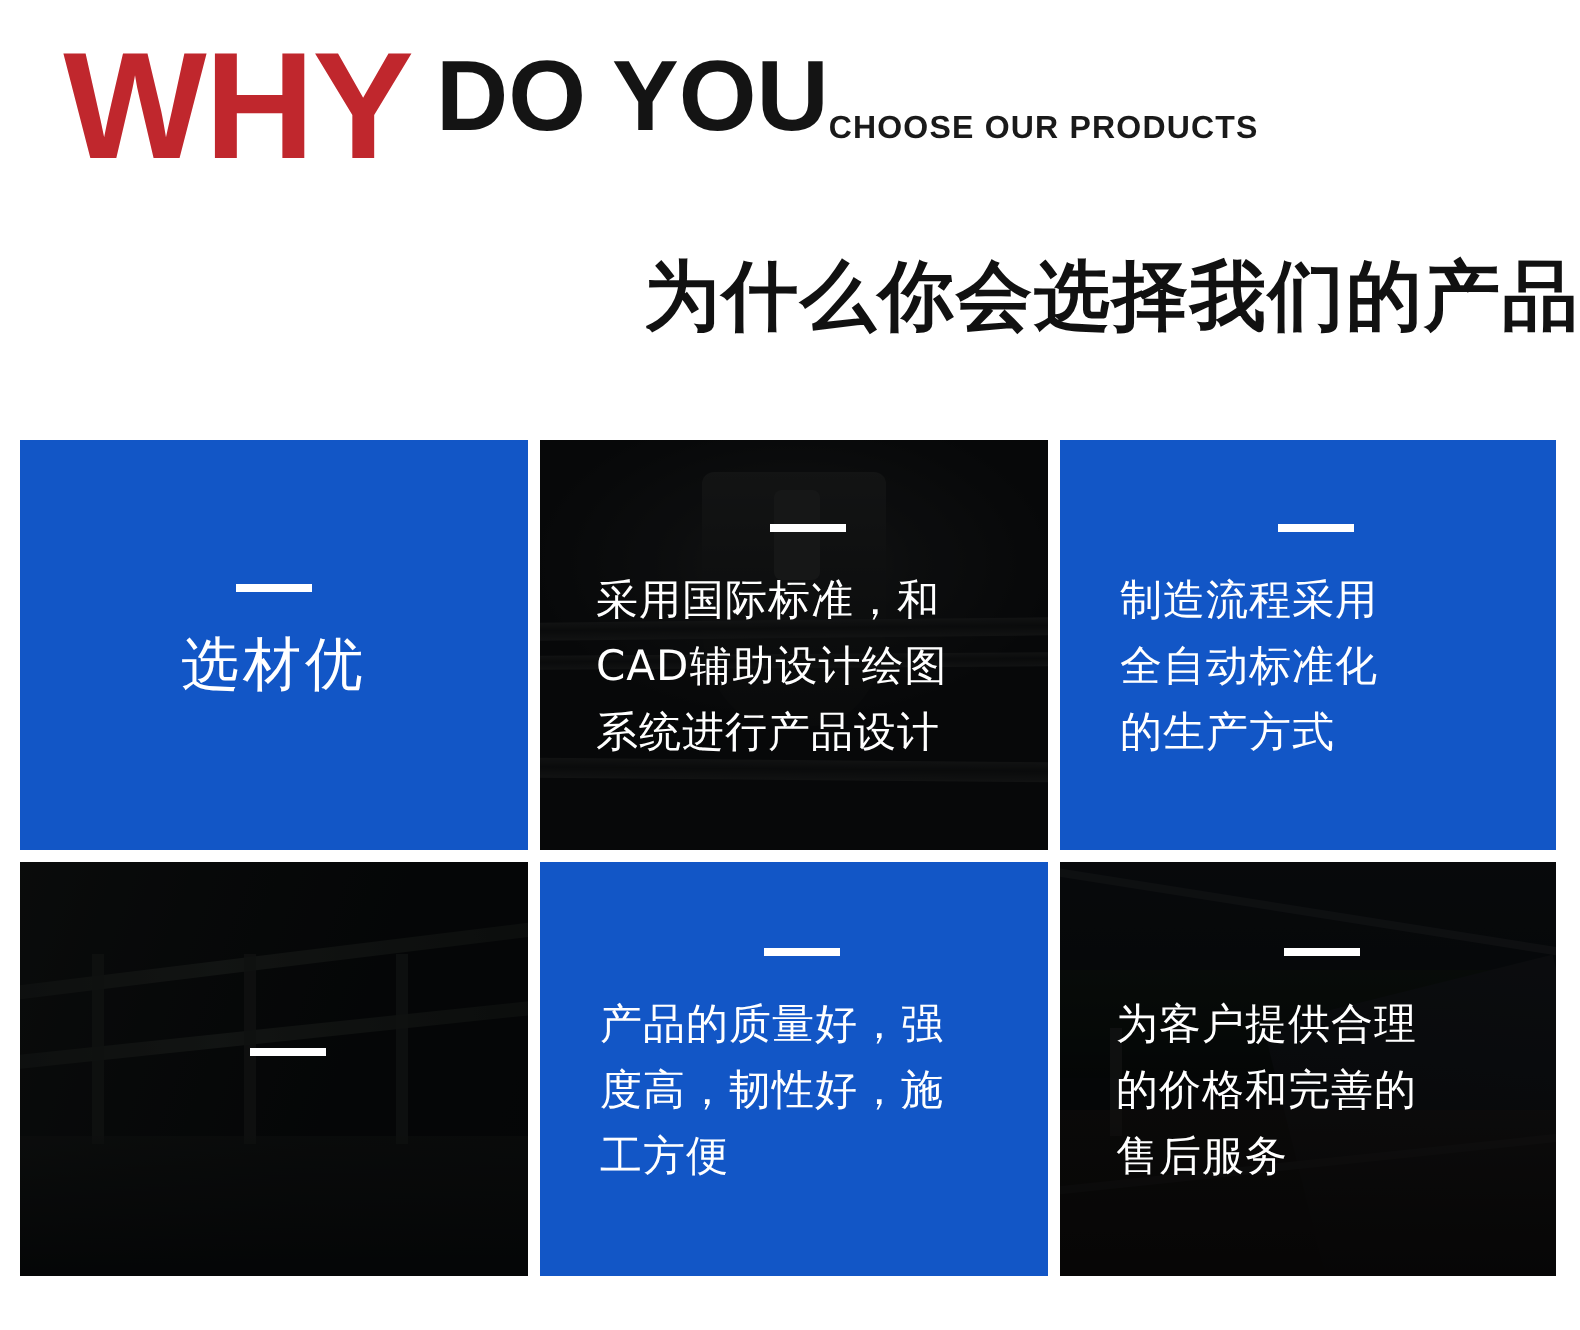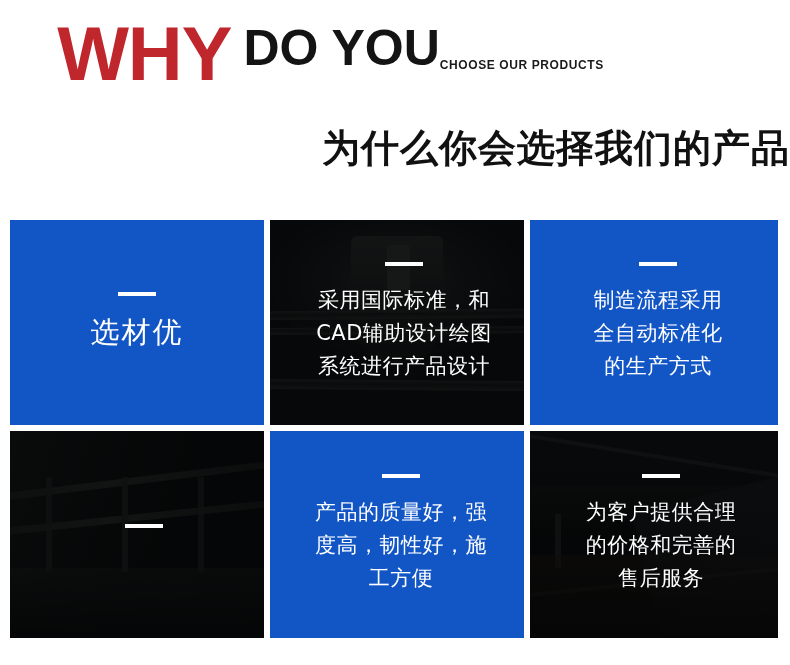--- a/index.html
+++ b/index.html
@@ -63,21 +63,21 @@
     font-family: "Liberation Sans", "DejaVu Sans", sans-serif;
     font-size: 50px;
     font-weight: bold;
     color: #141414;
     line-height: 52px;
     letter-spacing: 0px;
   }
 
   .title-sub {
     font-family: "Liberation Sans", "DejaVu Sans", sans-serif;
-    font-size: 12px;
+    font-size: 16px;
     font-weight: bold;
     color: #1a1a1a;
     letter-spacing: 0.6px;
     line-height: 18px;
     margin-top: 4px;
   }
 
   .title-cn {
     position: absolute;
     left: 0;
@@ -131,21 +131,21 @@
     display: block;
   }
 
   .cell-text {
     font-family: "DejaVu Sans", "Liberation Sans", sans-serif;
     font-size: 21px;
     font-weight: normal;
     color: #ffffff;
     line-height: 33px;
     letter-spacing: 0.5px;
-    text-align: center;
+    text-align: left;
     white-space: pre-line;
   }
 
   .cell.feature .cell-inner { padding: 0; }
   .cell.feature .cell-text {
     font-size: 29px;
     line-height: 44px;
     text-align: center;
     letter-spacing: 2px;
   }

